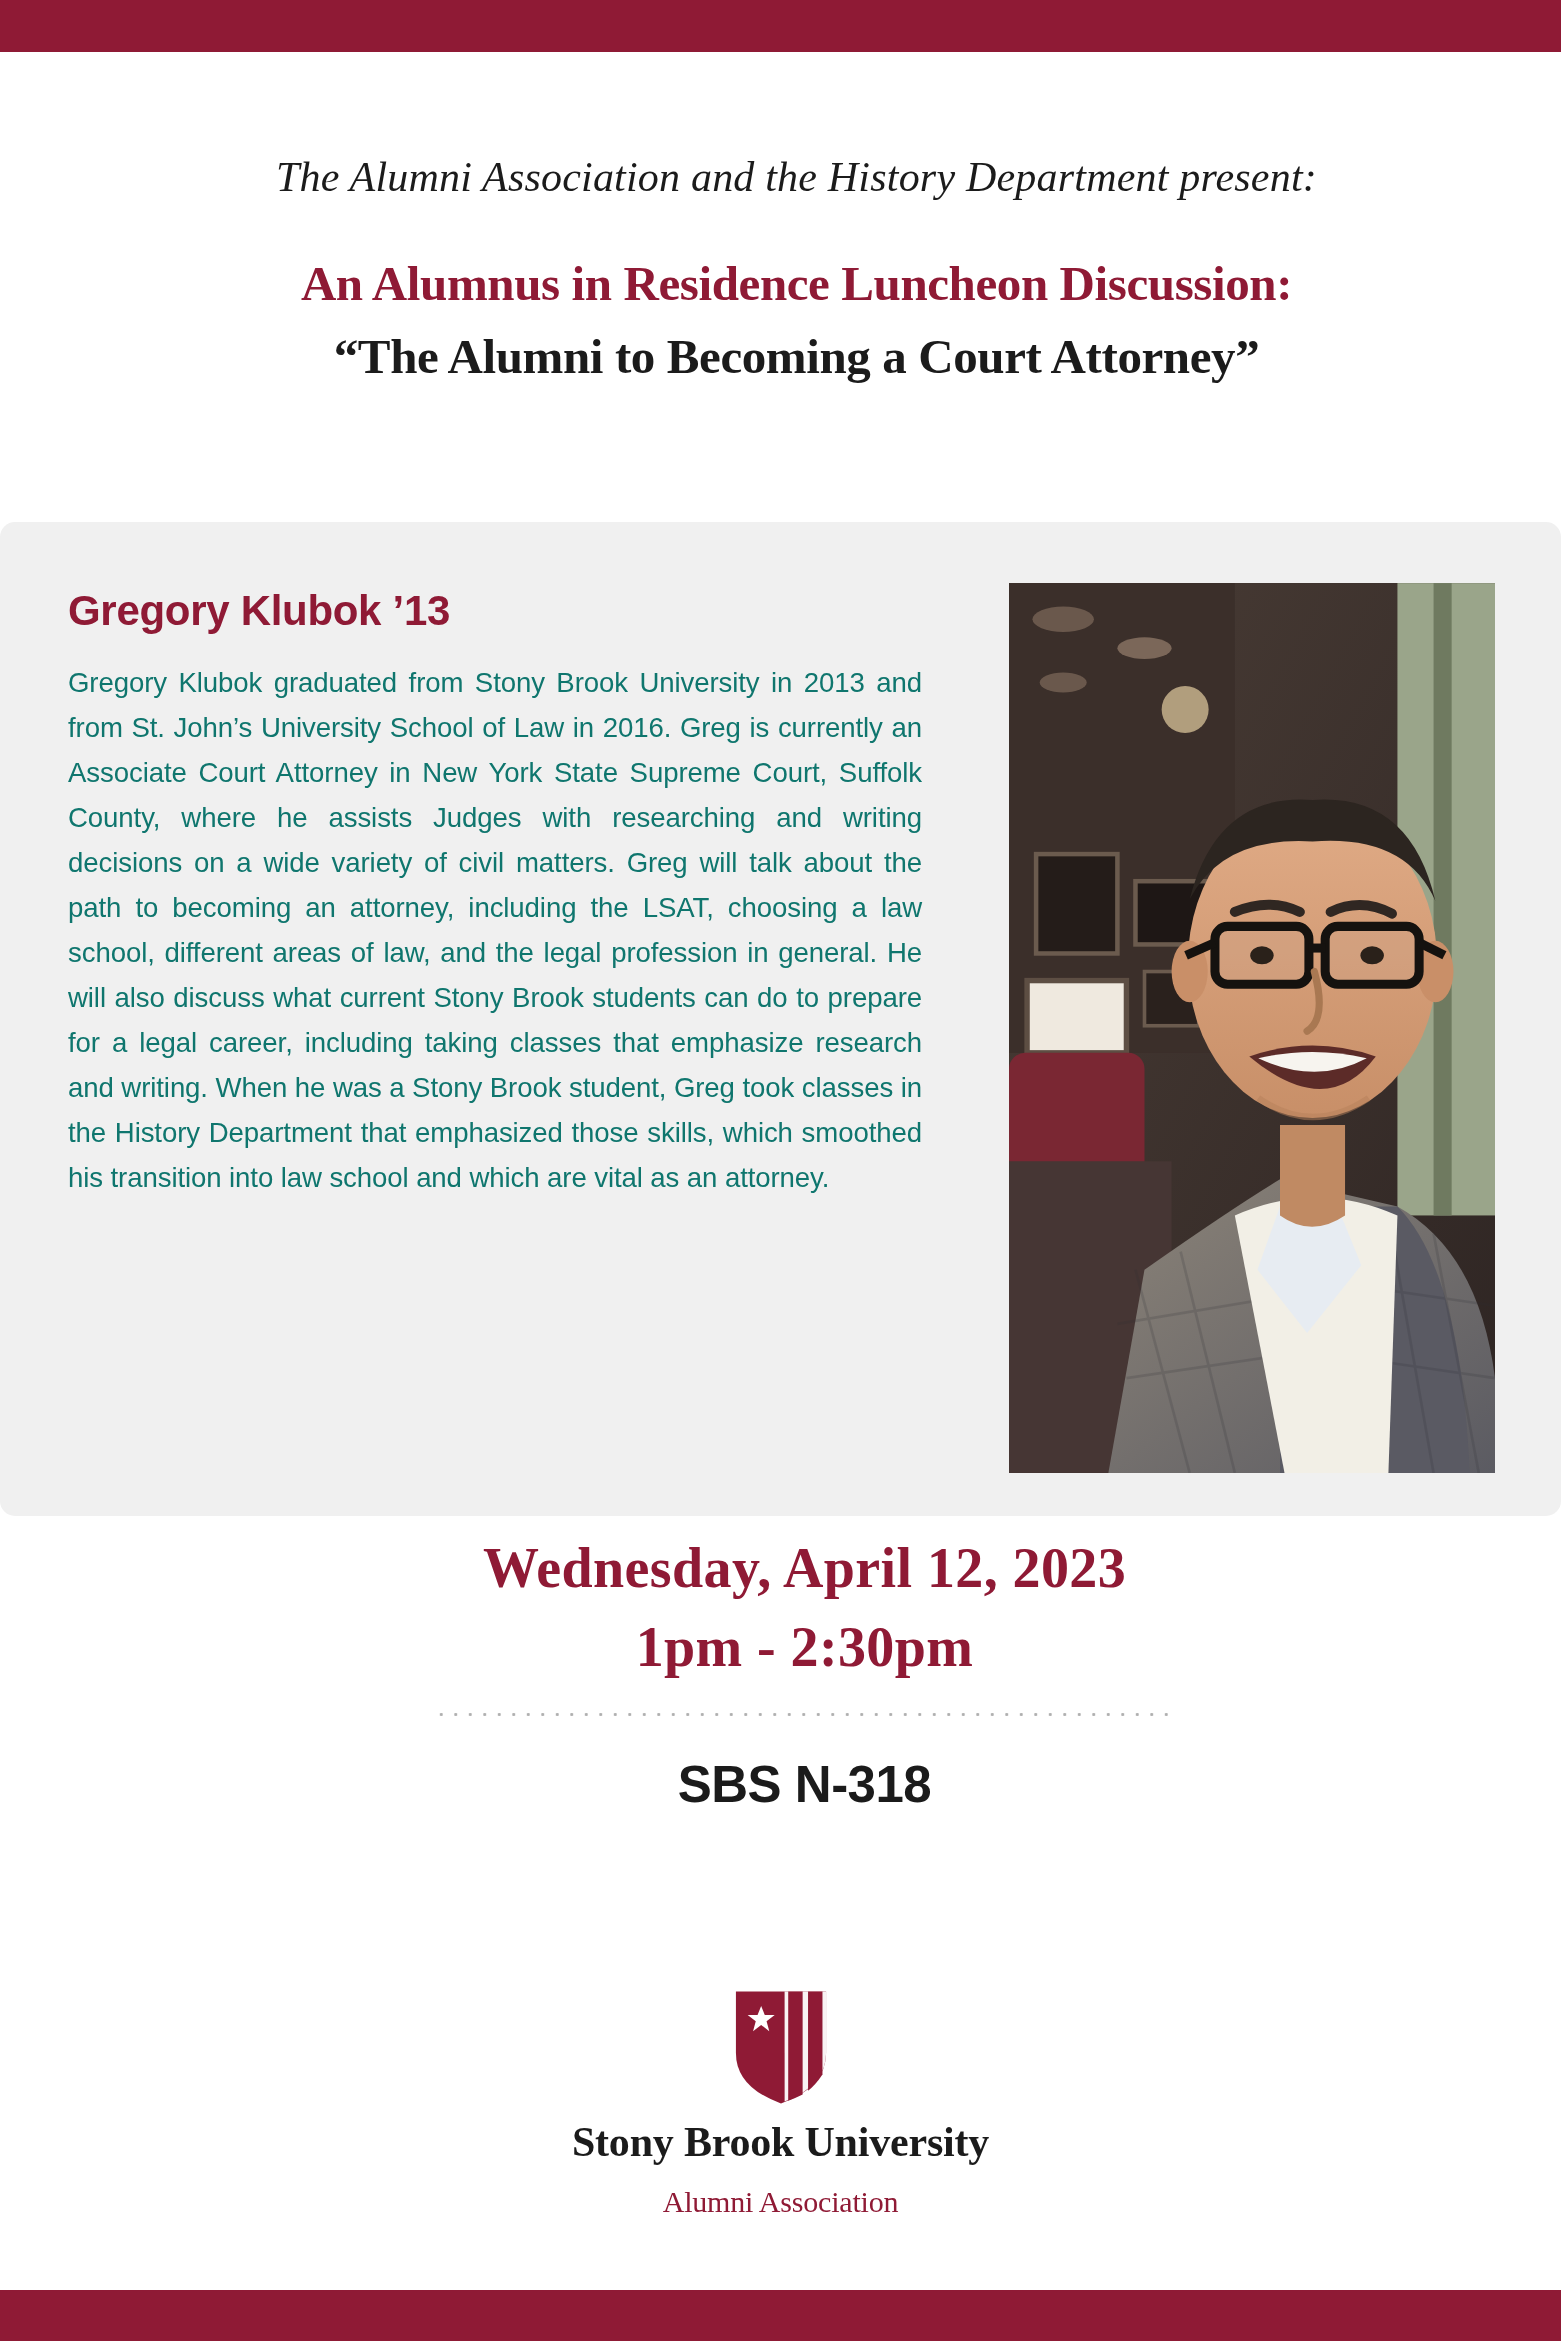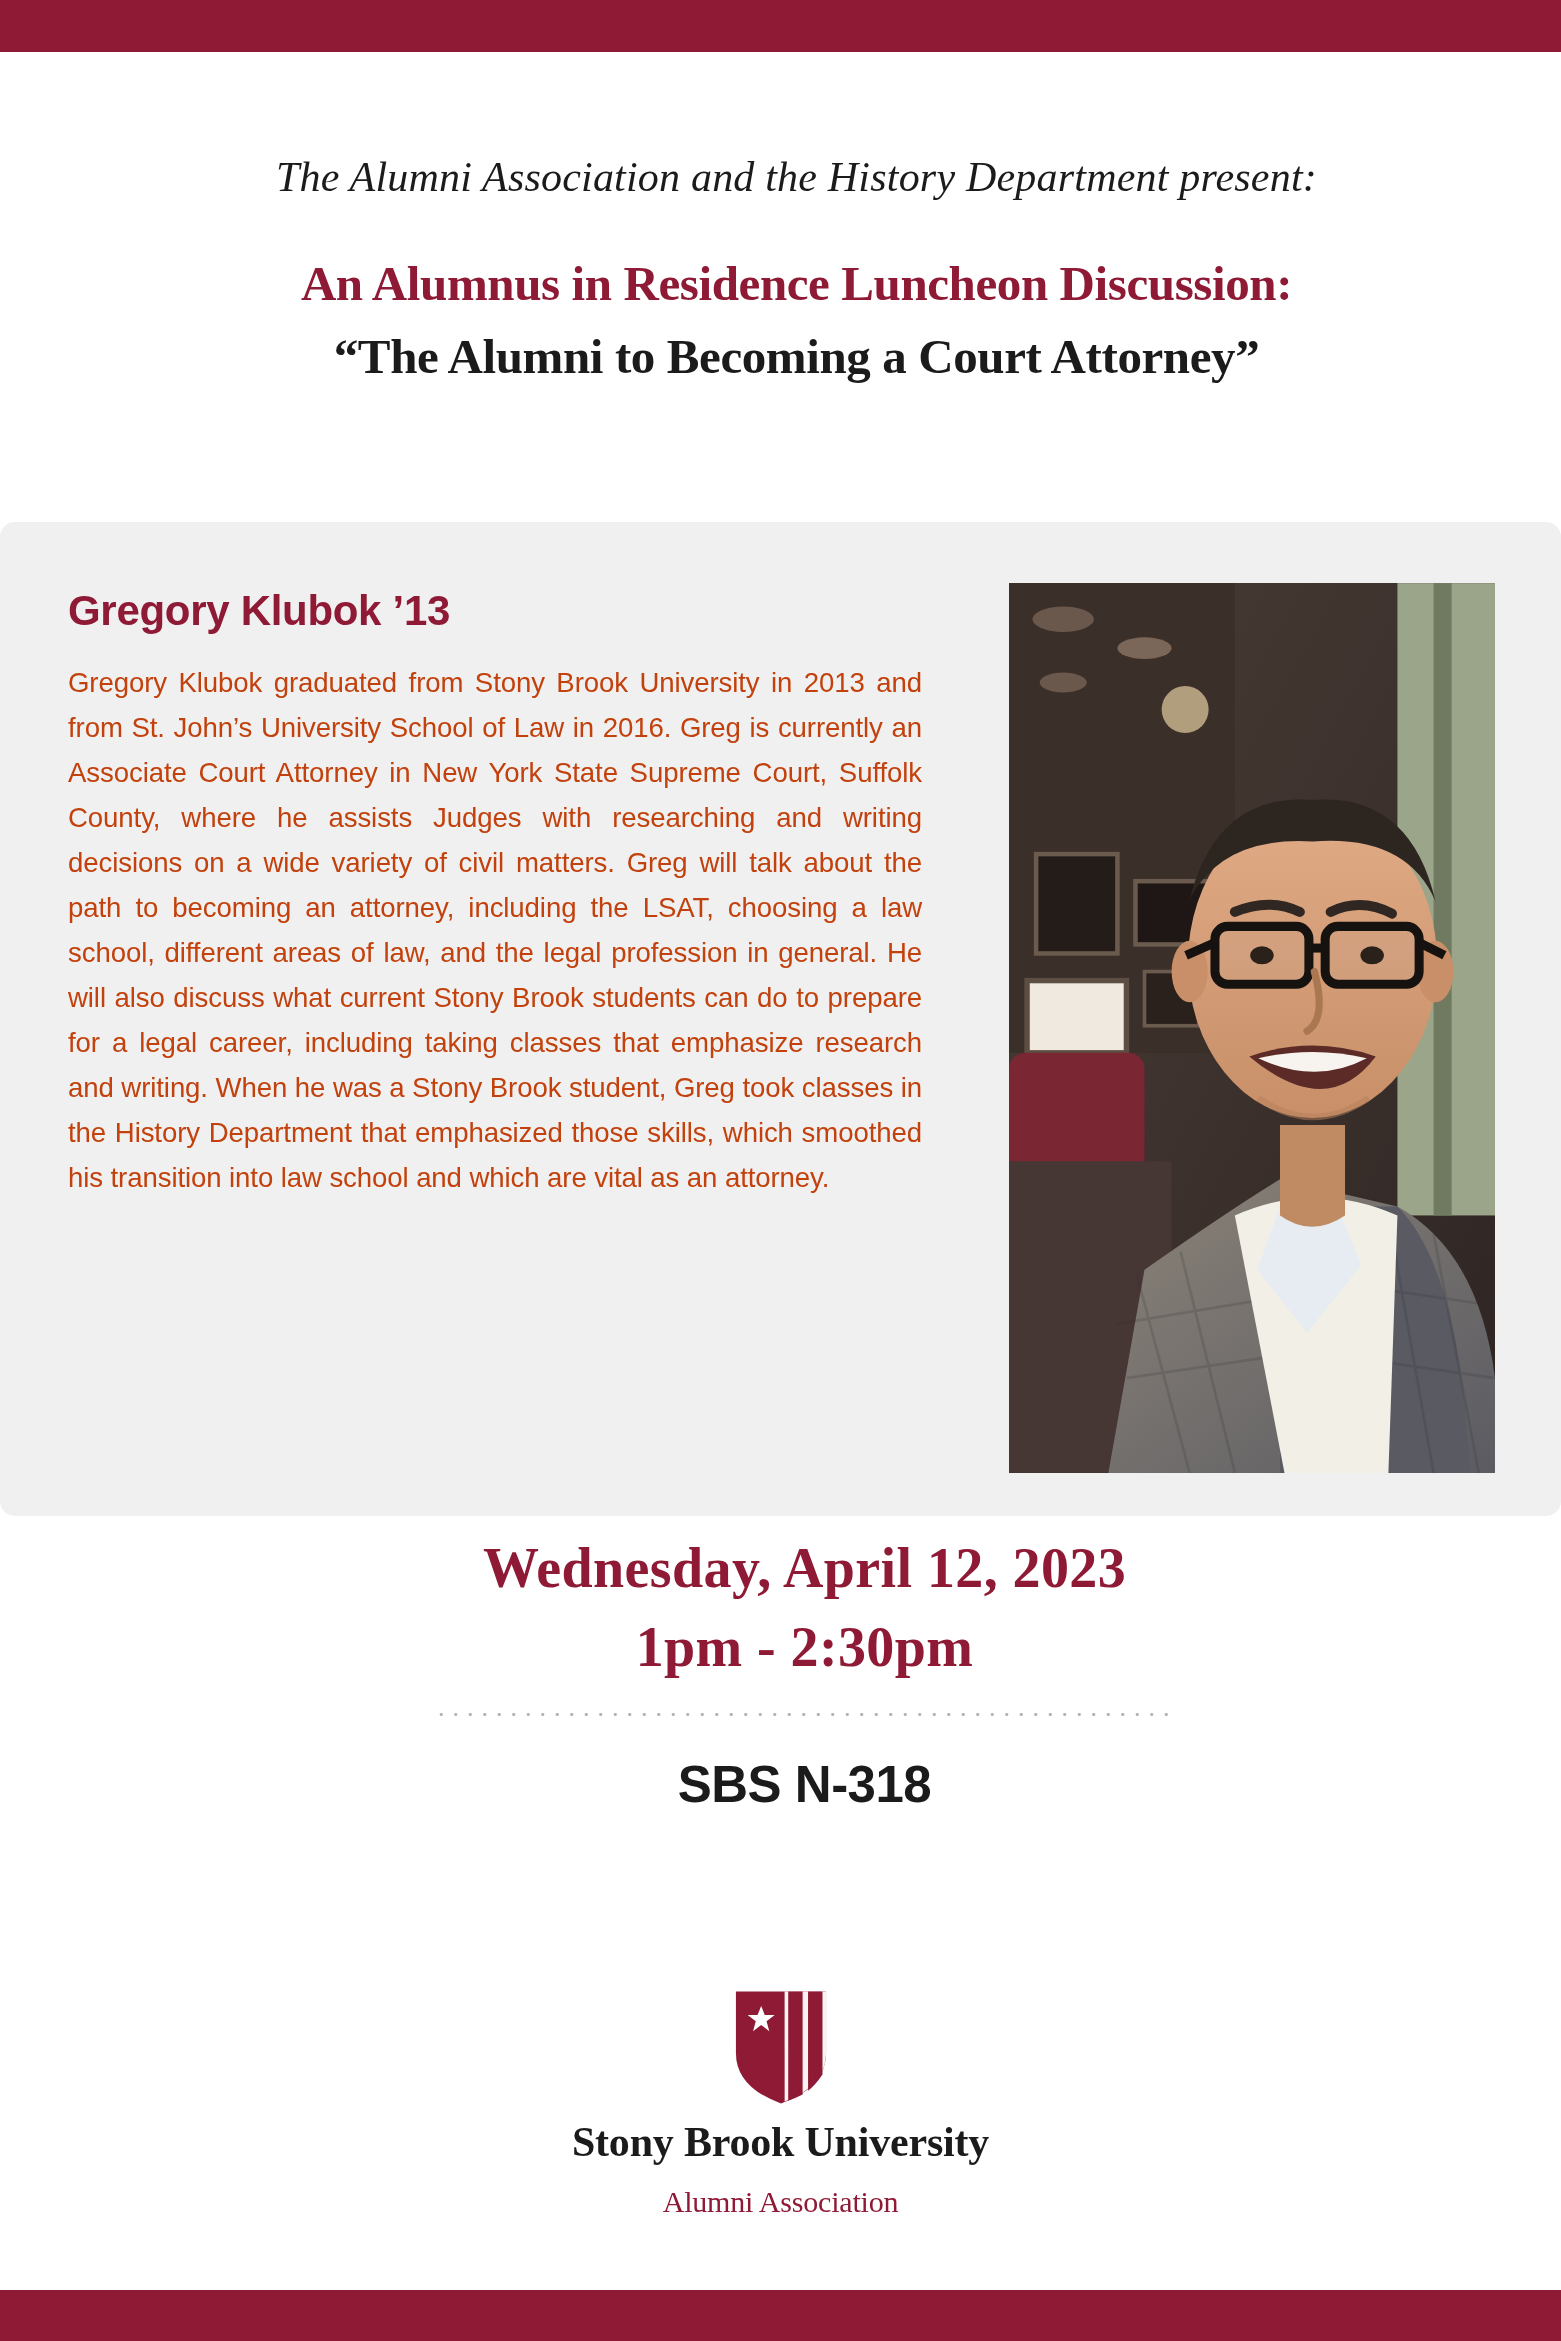--- a/index.html
+++ b/index.html
@@ -89,21 +89,21 @@
     font-weight: bold;
     font-size: 42px;
     color: #8f1a35;
     margin: 0 0 25px 0;
     letter-spacing: -0.3px;
   }
   .bio-paragraph {
     font-family: "Liberation Sans", sans-serif;
     font-size: 27.6px;
     line-height: 45px;
-    color: #c2410c;
+    color: #0f766e;
     text-align: justify;
     margin: 0;
     letter-spacing: -0.1px;
   }
   .photo {
     position: absolute;
     top: 583px;
     left: 1009px;
     width: 486px;
     height: 890px;

